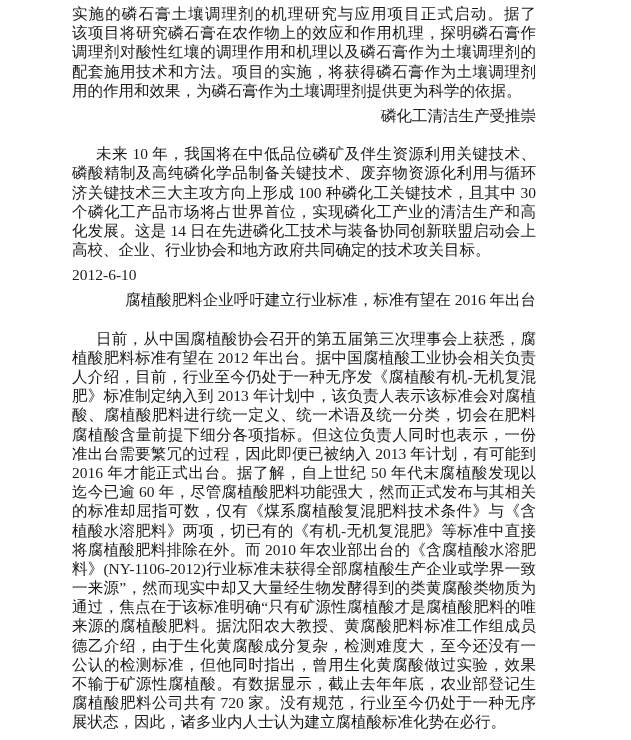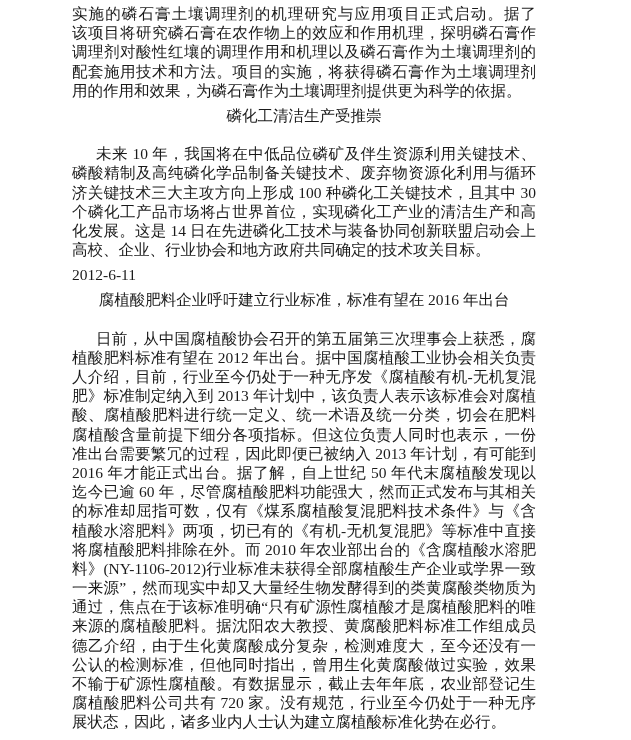--- a/index.html
+++ b/index.html
@@ -37,21 +37,21 @@
     margin-top: 19px;
   }
   .date {
     height: 19.2px;
     margin: 6px 0 5px 0;
     text-align: left;
   }
   .heading {
     height: 19.2px;
     margin: 6px 0 5px 0;
-    text-align: center;
+    text-align: right;
   }
 </style>
 </head>
 <body>
 
 <div class="page">
   <div class="doc">
       <div class="para">
         <div class="line">实施的磷石膏土壤调理剂的机理研究与应用项目正式启动。据了解，</div>
         <div class="line">该项目将研究磷石膏在农作物上的效应和作用机理，探明磷石膏作为</div>
@@ -61,21 +61,21 @@
       </div>
       <div class="heading">磷化工清洁生产受推崇</div>
       <div class="para">
         <div class="line indent">未来 10 年，我国将在中低品位磷矿及伴生资源利用关键技术、</div>
         <div class="line">磷酸精制及高纯磷化学品制备关键技术、废弃物资源化利用与循环经</div>
         <div class="line">济关键技术三大主攻方向上形成 100 种磷化工关键技术，且其中 30</div>
         <div class="line">个磷化工产品市场将占世界首位，实现磷化工产业的清洁生产和高端</div>
         <div class="line">化发展。这是 14 日在先进磷化工技术与装备协同创新联盟启动会上</div>
         <div class="line para-end">高校、企业、行业协会和地方政府共同确定的技术攻关目标。</div>
       </div>
-      <div class="date">2012-6-11</div>
+      <div class="date">2012-6-10</div>
       <div class="heading">腐植酸肥料企业呼吁建立行业标准，标准有望在 2016 年出台</div>
       <div class="para">
         <div class="line indent">日前，从中国腐植酸协会召开的第五届第三次理事会上获悉，腐</div>
         <div class="line">植酸肥料标准有望在 2012 年出台。据中国腐植酸工业协会相关负责</div>
         <div class="line">人介绍，目前，行业至今仍处于一种无序发《腐植酸有机-无机复混</div>
         <div class="line">肥》标准制定纳入到 2013 年计划中，该负责人表示该标准会对腐植</div>
         <div class="line">酸、腐植酸肥料进行统一定义、统一术语及统一分类，切会在肥料总</div>
         <div class="line">腐植酸含量前提下细分各项指标。但这位负责人同时也表示，一份标</div>
         <div class="line">准出台需要繁冗的过程，因此即便已被纳入 2013 年计划，有可能到</div>
         <div class="line">2016 年才能正式出台。据了解，自上世纪 50 年代末腐植酸发现以来，</div>

